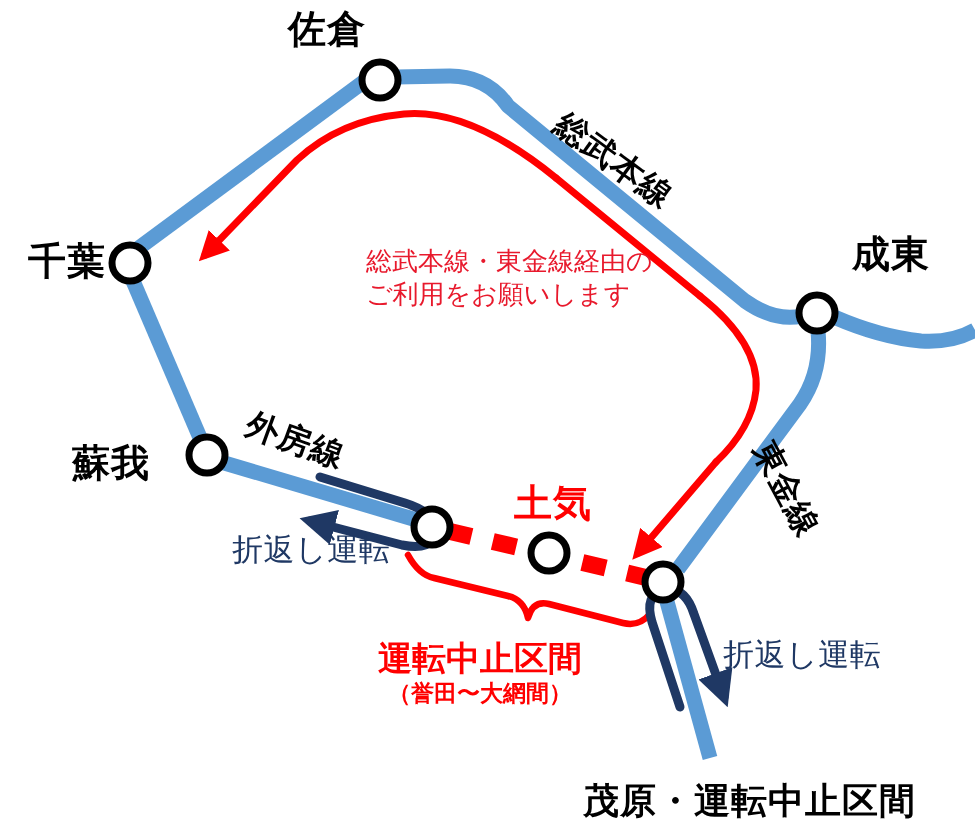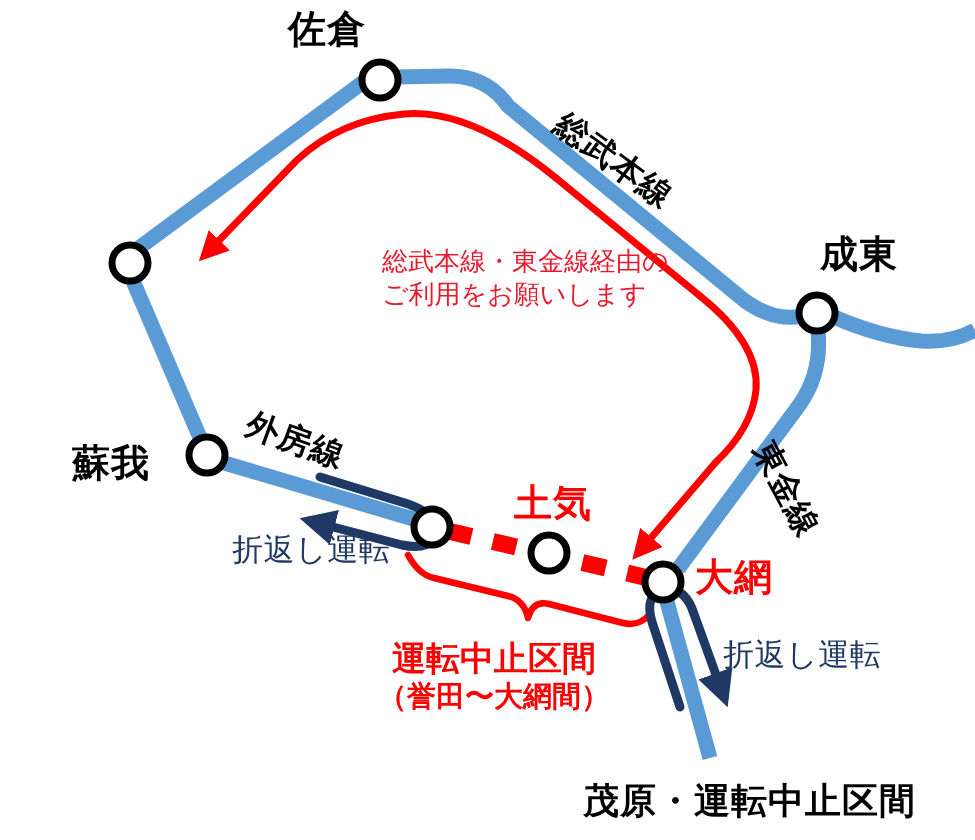--- a/index.html
+++ b/index.html
@@ -43,37 +43,36 @@
     font-size: 33px;
     font-weight: 700;
     color: #000000;
     letter-spacing: 1px;
   }
   .notice-red {
     font-size: 26px;
     font-weight: 400;
     color: #E8192C;
     line-height: 1.28;
-    margin-left: 16px;
   }
   .turnback-label {
     font-size: 31px;
     font-weight: 400;
     color: #1F3864;
     letter-spacing: 0.5px;
   }
   .suspended-label {
     font-size: 34px;
     font-weight: 700;
     color: #FF0000;
     line-height: 1.22;
     text-align: center;
   }
   .suspended-label .sub {
-    font-size: 29px;
+    font-size: 23px;
     font-weight: 700;
   }
   .direction-label {
     font-size: 36px;
     font-weight: 700;
     color: #000000;
     letter-spacing: 1px;
   }
 </style>
 </head>
@@ -152,29 +151,29 @@
       <circle cx="817" cy="313" r="18"></circle>
       <circle cx="207" cy="455" r="18"></circle>
       <circle cx="432" cy="527" r="18"></circle>
       <circle cx="549" cy="553" r="18"></circle>
       <circle cx="663" cy="582" r="18"></circle>
     </g>
   </svg>
 
   <div class="lbl station-label" style="left:288px; top:8px;">佐倉</div>
 
+  <div class="lbl station-label" style="left:28px; top:240px;">千葉</div>
 
-  <div class="lbl station-label" style="left:820px; top:233px;text-align:center;">成東</div>
+  <div class="lbl station-label" style="left:852px; top:233px;text-align:center;">成東</div>
 
   <div class="lbl station-label" style="left:72px; top:442px;">蘇我</div>
 
 
   <div class="lbl station-label red" style="left:514px; top:482px;">土気</div>
 
-  <div class="lbl station-label red" style="left:695px; top:556px;">大網</div>
 
   <div class="lbl line-label" style="left:570px; top:105px; transform:rotate(36deg); transform-origin:left top;">総武本線</div>
 
   <div class="lbl line-label" style="left:254px; top:405px; transform:rotate(20deg); transform-origin:left top;">外房線</div>
 
   <div class="lbl line-label" style="left:779px; top:435px; transform:rotate(62deg); transform-origin:left top;">東金線</div>
 
   <div class="lbl notice-red" style="left:366px; top:245px;">
     <div>総武本線・東金線経由の</div>
     <div>ご利用をお願いします</div>

